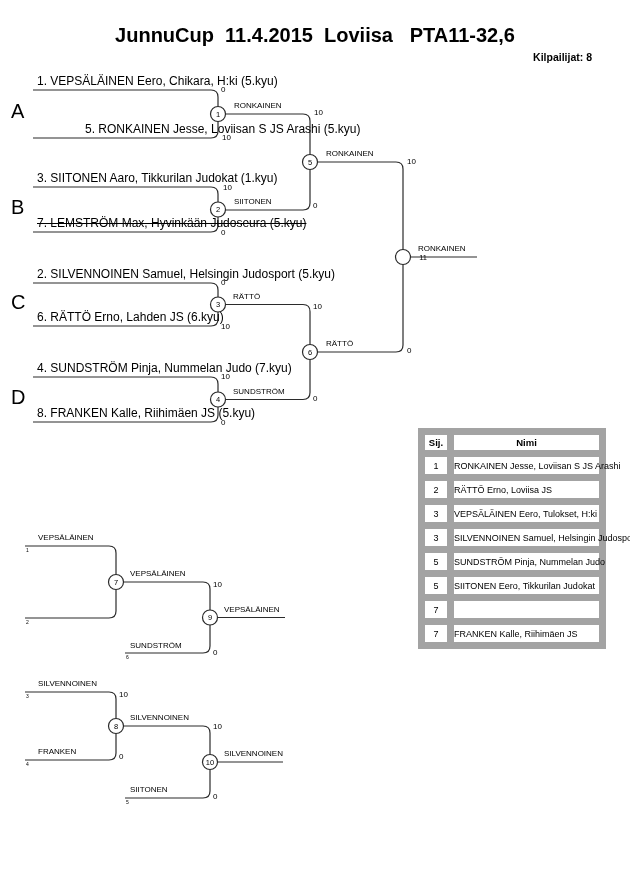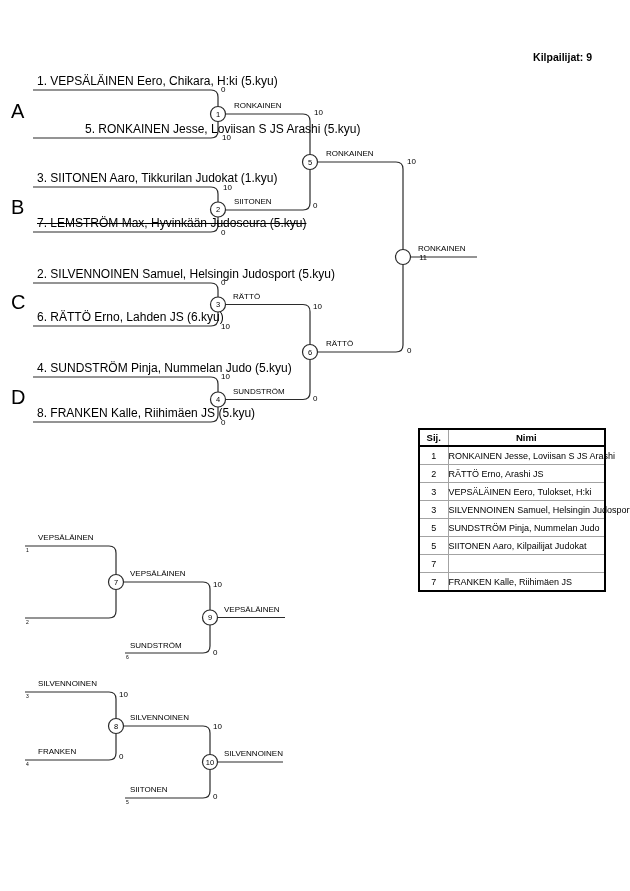--- a/index.html
+++ b/index.html
@@ -14,21 +14,21 @@
   .winner{font-size:8px;line-height:9px;}
   .tiny{font-size:5px;line-height:5px;}
   .cnum{font-size:7.5px;line-height:11px;width:16px;text-align:center;}
   .strike{text-decoration:line-through;}
   svg.lines{position:absolute;left:0;top:0;}
   svg.lines path{fill:none;stroke:#2b2b2b;stroke-width:1.2;}
   svg.lines circle{fill:#ffffff;stroke:#2b2b2b;stroke-width:1.2;}
   .results-title{left:418px;top:410px;width:188px;text-align:center;font-size:11px;font-weight:bold;}
   table.results{position:absolute;left:418px;top:428px;width:188px;border-collapse:collapse;
                 table-layout:fixed;border:2px solid #000;}
-  table.results th,table.results td{border:1px solid #a3a3a3;white-space:nowrap;overflow:visible;padding:0;}
+  table.results th,table.results td{border:7px solid #a3a3a3;white-space:nowrap;overflow:visible;padding:0;}
   table.results th{font-size:9.5px;font-weight:bold;height:15px;text-align:center;}
   table.results thead th{border-bottom:2px solid #000;}
   table.results td{font-size:9px;height:17px;}
   td.sij{text-align:center;}
   td.nimi{padding-left:5px;}
 </style>
 </head>
 <body>
 
 <div class="page">
@@ -58,34 +58,35 @@
       <path d="M25,692 H109 Q116,692 116,699 V753 Q116,760 109,760 H25"></path>
       <path d="M116,726 H203 Q210,726 210,733 V791 Q210,798 203,798 H125"></path>
       <path d="M210,762 H283"></path>
       <circle cx="116" cy="582" r="7.5"></circle>
       <circle cx="210" cy="617.5" r="7.5"></circle>
       <circle cx="116" cy="726" r="7.5"></circle>
       <circle cx="210" cy="762" r="7.5"></circle>
     </g>
   </svg>
 
-  <div class="abs competitors">Kilpailijat: 9</div>
+  <div class="abs title">JunnuCup  11.4.2015  Loviisa   PTA11-32,6</div>
+  <div class="abs competitors">Kilpailijat: 8</div>
 
   <div class="abs group-letter" style="left:11px;top:100px;">A</div>
   <div class="abs group-letter" style="left:11px;top:196px;">B</div>
   <div class="abs group-letter" style="left:11px;top:291px;">C</div>
   <div class="abs group-letter" style="left:11px;top:386px;">D</div>
 
   <div class="abs lbl" style="left:37px;top:77px;">1. VEPSÄLÄINEN Eero, Chikara, H:ki (5.kyu)</div>
   <div class="abs lbl" style="left:37px;top:125px;padding-left:48px;">5. RONKAINEN Jesse, Loviisan S JS Arashi (5.kyu)</div>
   <div class="abs lbl" style="left:37px;top:174px;">3. SIITONEN Aaro, Tikkurilan Judokat (1.kyu)</div>
   <div class="abs lbl strike" style="left:37px;top:219px;text-align:center;">7. LEMSTRÖM Max, Hyvinkään Judoseura (5.kyu)</div>
   <div class="abs lbl" style="left:37px;top:270px;">2. SILVENNOINEN Samuel, Helsingin Judosport (5.kyu)</div>
   <div class="abs lbl" style="left:37px;top:313px;">6. RÄTTÖ Erno, Lahden JS (6.kyu)</div>
-  <div class="abs lbl" style="left:37px;top:364px;">4. SUNDSTRÖM Pinja, Nummelan Judo (5.kyu)</div>
+  <div class="abs lbl" style="left:37px;top:364px;">4. SUNDSTRÖM Pinja, Nummelan Judo (7.kyu)</div>
   <div class="abs lbl" style="left:37px;top:409px;">8. FRANKEN Kalle, Riihimäen JS (5.kyu)</div>
 
   <div class="abs score" style="left:221px;top:85px;">0</div>
   <div class="abs score" style="left:222px;top:133px;">10</div>
   <div class="abs score" style="left:223px;top:183px;">10</div>
   <div class="abs score" style="left:221px;top:228px;">0</div>
   <div class="abs score" style="left:221px;top:278px;">0</div>
   <div class="abs score" style="left:221px;top:322px;">10</div>
   <div class="abs score" style="left:221px;top:372px;">10</div>
   <div class="abs score" style="left:221px;top:418px;">0</div>
@@ -151,37 +152,37 @@
         <th>Nimi</th>
       </tr>
     </thead>
     <tbody>
       <tr>
         <td class="sij">1</td>
         <td class="nimi">RONKAINEN Jesse, Loviisan S JS Arashi</td>
       </tr>
       <tr>
         <td class="sij">2</td>
-        <td class="nimi">RÄTTÖ Erno, Arashi JS</td>
+        <td class="nimi">RÄTTÖ Erno, Loviisa JS</td>
       </tr>
       <tr>
         <td class="sij">3</td>
         <td class="nimi">VEPSÄLÄINEN Eero, Tulokset, H:ki</td>
       </tr>
       <tr>
         <td class="sij">3</td>
         <td class="nimi">SILVENNOINEN Samuel, Helsingin Judosport</td>
       </tr>
       <tr>
         <td class="sij">5</td>
         <td class="nimi">SUNDSTRÖM Pinja, Nummelan Judo</td>
       </tr>
       <tr>
         <td class="sij">5</td>
-        <td class="nimi">SIITONEN Aaro, Kilpailijat Judokat</td>
+        <td class="nimi">SIITONEN Eero, Tikkurilan Judokat</td>
       </tr>
       <tr>
         <td class="sij">7</td>
         <td class="nimi"></td>
       </tr>
       <tr>
         <td class="sij">7</td>
         <td class="nimi">FRANKEN Kalle, Riihimäen JS</td>
       </tr>
     </tbody>

